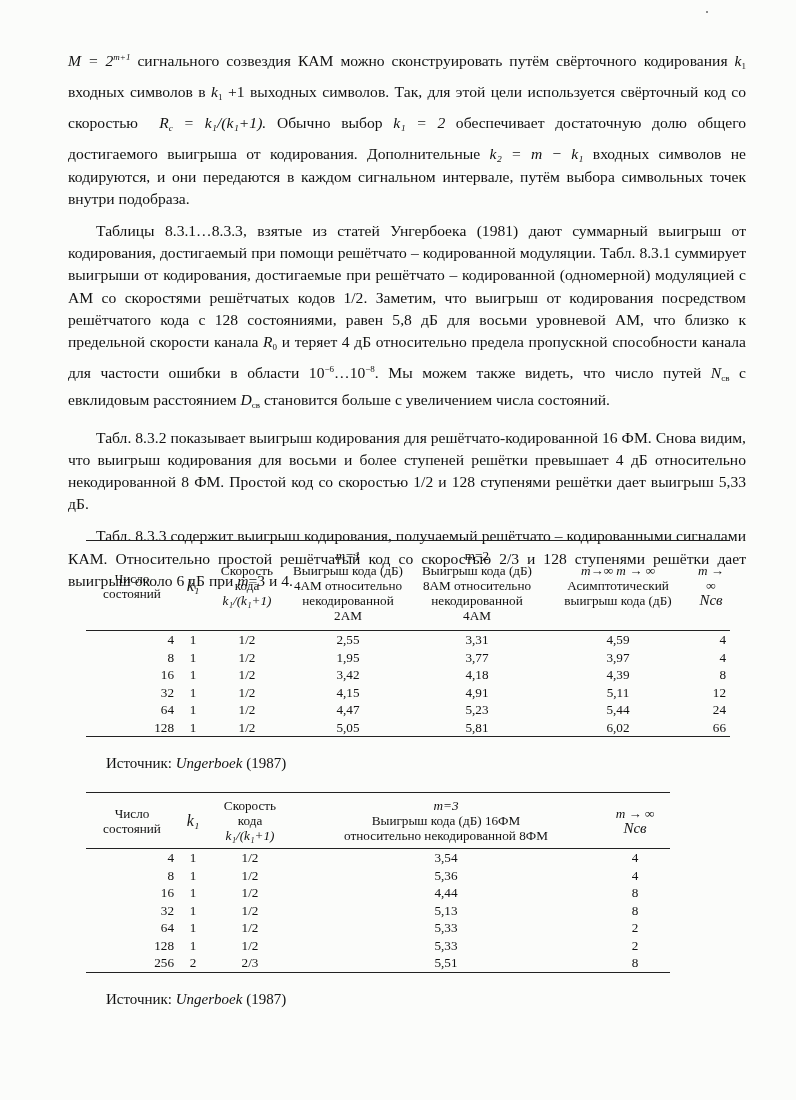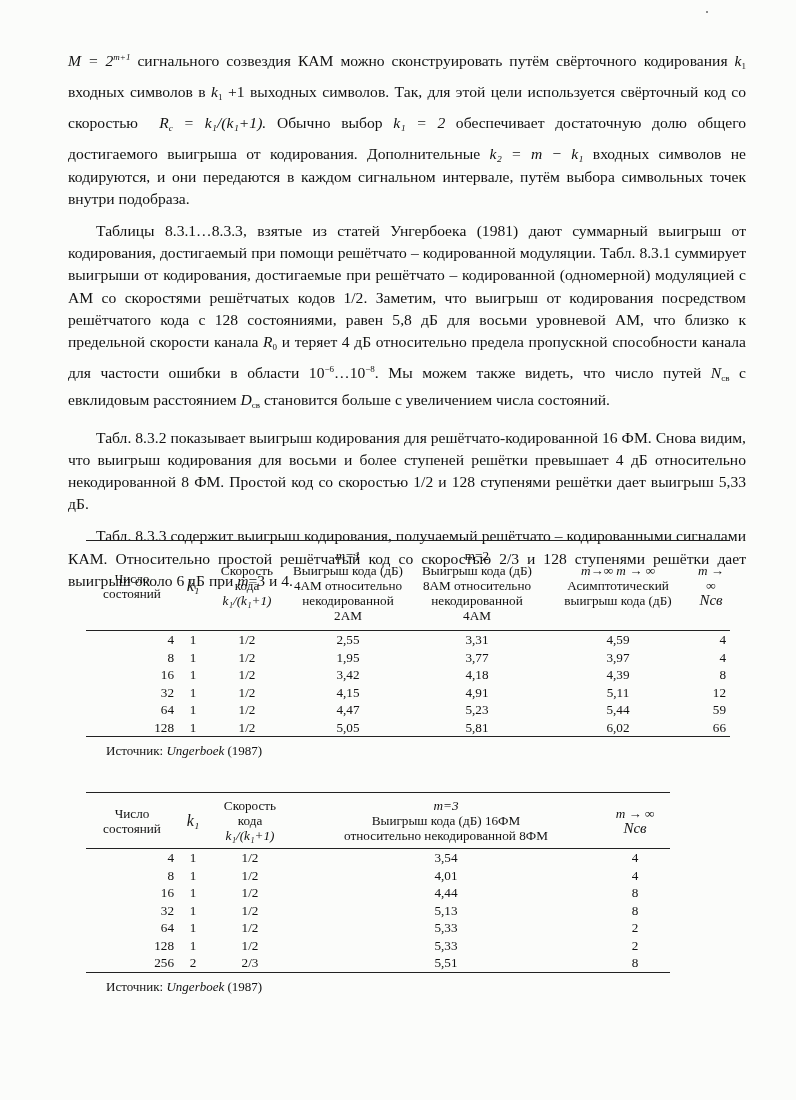--- a/index.html
+++ b/index.html
@@ -20,21 +20,21 @@
   .line-tall { line-height: 30px; }
 
   .table-block { position: absolute; left: 86px; }
   .tcap { font-weight: bold; font-size: 12.6px; margin: 0 0 2px 0; white-space: nowrap; }
   table { border-collapse: collapse; font-size: 13.2px; }
   thead tr.hdr th { font-weight: normal; vertical-align: middle; text-align: center; line-height: 15px; padding: 2px 4px; }
   thead { border-top: 1.5px solid #222; border-bottom: 1.5px solid #222; }
   tbody { border-bottom: 1.5px solid #222; }
   tbody td { padding: 0 4px; line-height: 17.5px; text-align: center; }
   tbody td.num-right { text-align: right; }
-  .src { font-size: 13px; margin-top: 6px; padding-left: 20px; }
+  .src { font-size: 15px; margin-top: 18px; padding-left: 20px; }
   .src i { font-style: italic; }
   .page-num { position: absolute; left: 57px; top: 1063px; font-size: 13px; margin-top: 40px; }
   .speck { position: absolute; width: 2px; height: 2px; background: #666; border-radius: 1px; }
 </style>
 </head>
 <body>
 
 <div class="page">
 
   <p class="para">
@@ -166,21 +166,21 @@
           <td>5,11</td>
           <td class="num-right">12</td>
         </tr>
         <tr>
           <td class="num-right">64</td>
           <td>1</td>
           <td>1/2</td>
           <td>4,47</td>
           <td>5,23</td>
           <td>5,44</td>
-          <td class="num-right">59</td>
+          <td class="num-right">24</td>
         </tr>
         <tr>
           <td class="num-right">128</td>
           <td>1</td>
           <td>1/2</td>
           <td>5,05</td>
           <td>5,81</td>
           <td>6,02</td>
           <td class="num-right">66</td>
         </tr>
@@ -221,21 +221,21 @@
           <td class="num-right">4</td>
           <td>1</td>
           <td>1/2</td>
           <td>3,54</td>
           <td>4</td>
         </tr>
         <tr>
           <td class="num-right">8</td>
           <td>1</td>
           <td>1/2</td>
-          <td>4,01</td>
+          <td>5,36</td>
           <td>4</td>
         </tr>
         <tr>
           <td class="num-right">16</td>
           <td>1</td>
           <td>1/2</td>
           <td>4,44</td>
           <td>8</td>
         </tr>
         <tr>

